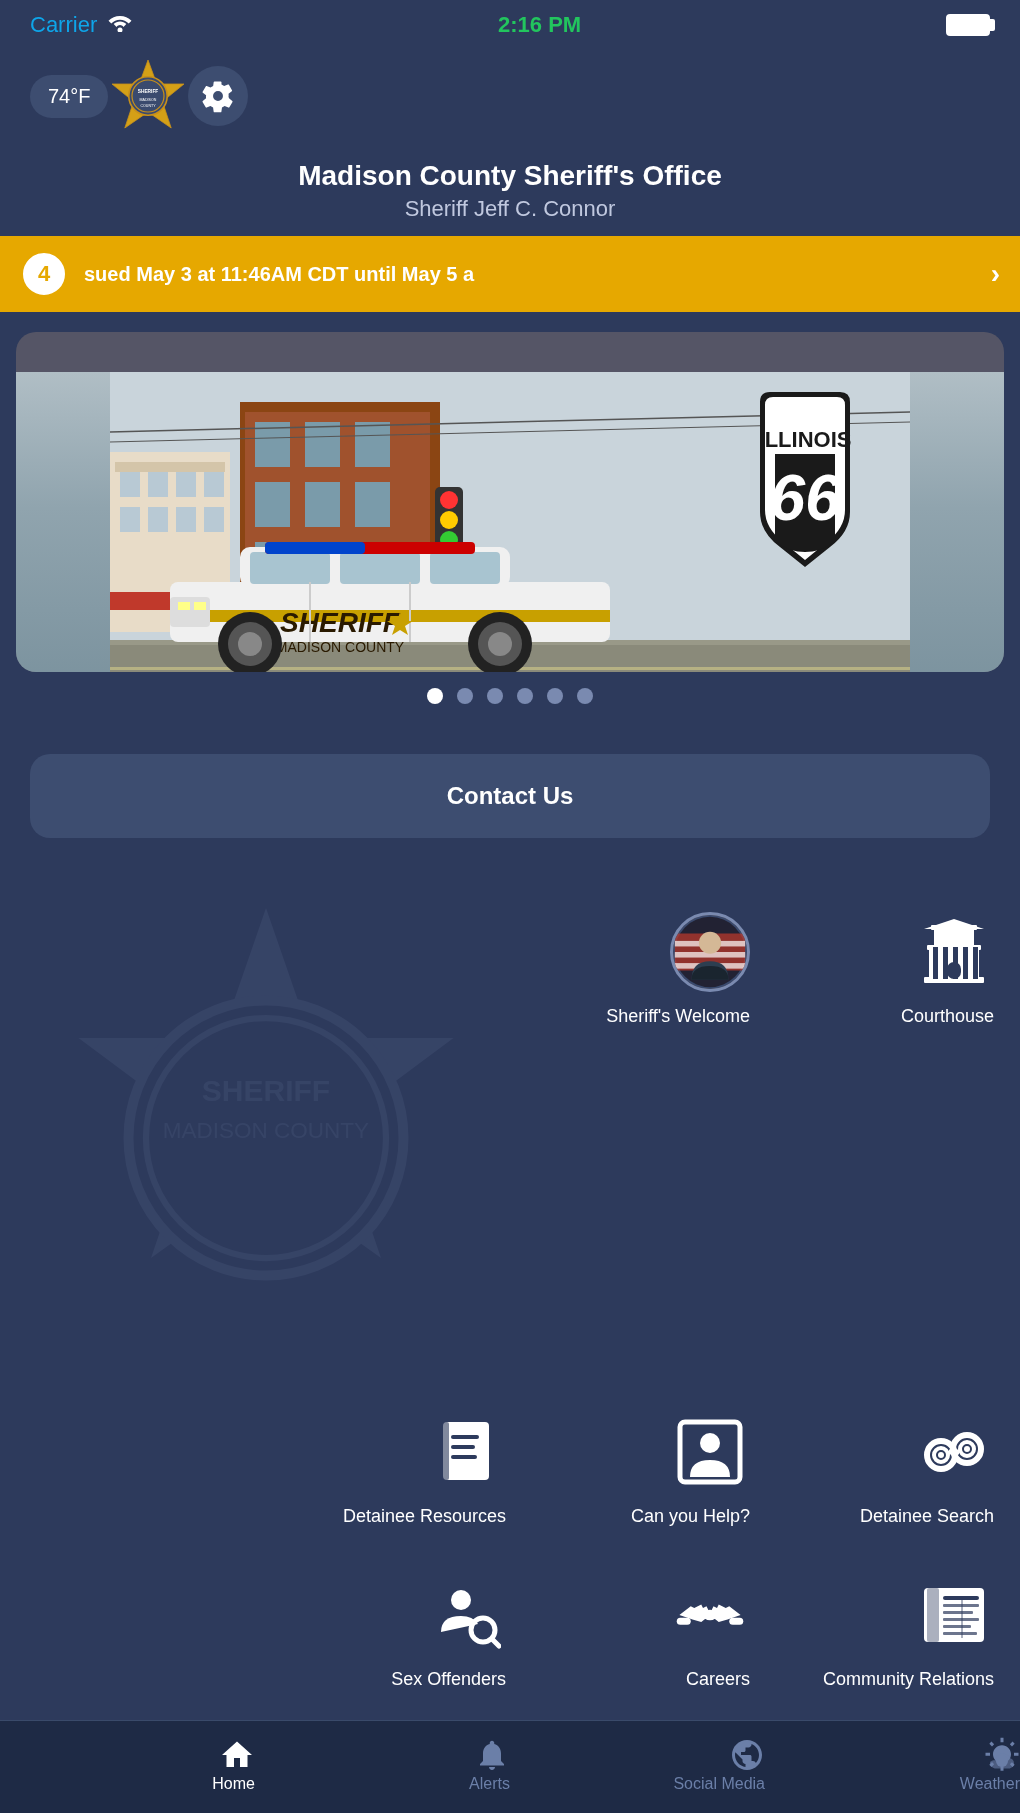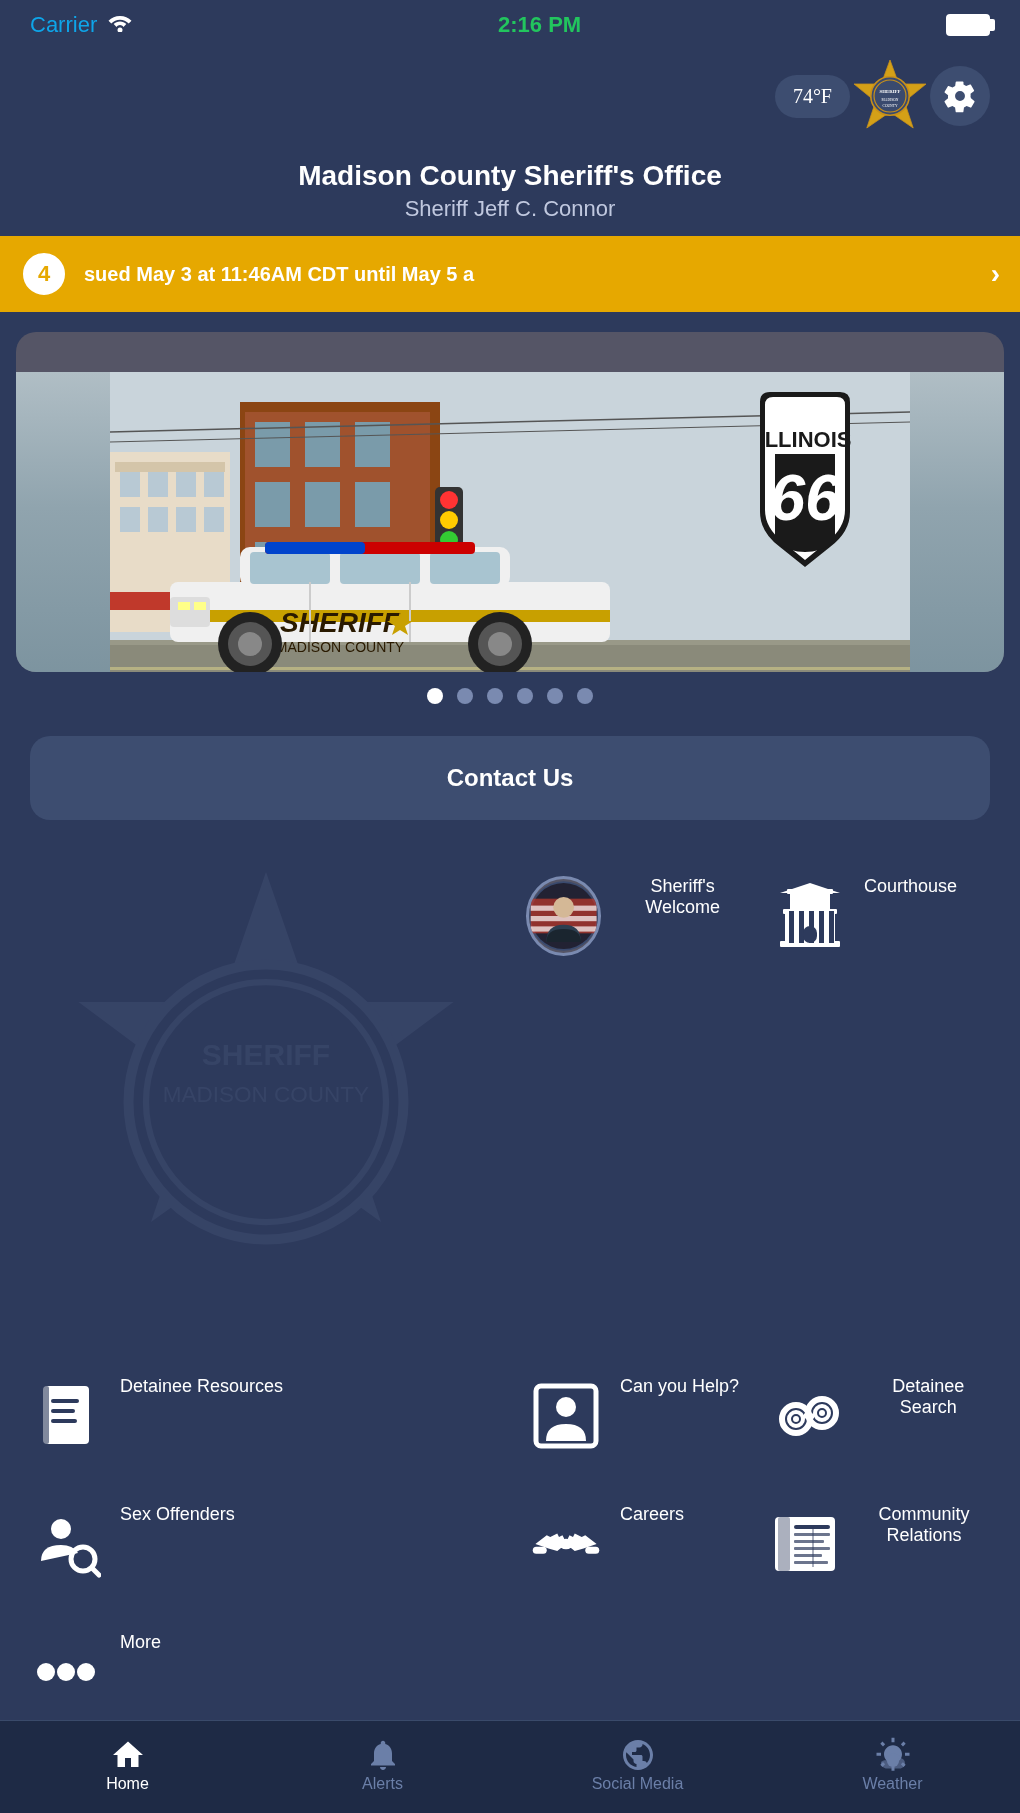--- a/index.html
+++ b/index.html
@@ -39,23 +39,22 @@
       width: 5px; height: 12px;
       background: white;
       border-radius: 0 2px 2px 0;
     }
 
     
     .header {
       background: #2d3a5c;
       display: flex;
       align-items: center;
-      justify-content: flex-end;
+      justify-content: flex-start;
       padding: 10px 30px 16px;
-      font-family: Liberation Serif, serif;
     }
     .temp-badge {
       background: #3d4d70;
       border-radius: 50px;
       padding: 10px 18px;
       color: white;
       font-size: 20px;
       font-weight: 500;
     }
     .badge-logo {
@@ -166,21 +165,21 @@
     .dot {
       width: 16px; height: 16px;
       border-radius: 50%;
       background: #7a8ab0;
       cursor: pointer;
     }
     .dot.active { background: white; }
 
     
     .contact-btn {
-      margin: 12px 30px;
+      margin: 30px 30px;
       background: #3d4d70;
       border-radius: 20px;
       padding: 28px;
       text-align: center;
       cursor: pointer;
       border: none;
       width: calc(100% - 60px);
     }
     .contact-btn-text {
       color: white;
@@ -191,21 +190,22 @@
     
     .menu-grid {
       display: grid;
       grid-template-columns: 1fr 1fr 1fr;
       gap: 0;
       padding: 20px 16px 16px;
       position: relative;
     }
     .menu-item {
       display: flex;
-      align-items: flex-start;
+      flex-direction: column;
+      align-items: flex-end;
       padding: 24px 10px;
       cursor: pointer;
       gap: 14px;
     }
     .menu-icon {
       width: 80px; height: 80px;
       display: flex; align-items: center; justify-content: center;
     }
     .menu-icon svg { width: 70px; height: 70px; fill: white; }
     .menu-label {
@@ -242,21 +242,21 @@
       width: 1020px;
       background: #1e2a45;
       display: flex;
       border-top: 1px solid #3a4a6a;
       z-index: 100;
     }
     .nav-item {
       flex: 1;
       display: flex;
       flex-direction: column;
-      align-items: center;
+      align-items: flex-end;
       padding: 16px 0 20px;
       cursor: pointer;
       gap: 2px;
     }
     .nav-item.active svg, .nav-item.active .nav-icon { color: white; fill: white; }
     .nav-item svg { width: 36px; height: 36px; fill: #6b7fa8; }
     .nav-label {
       font-size: 16px;
       color: #6b7fa8;
     }

